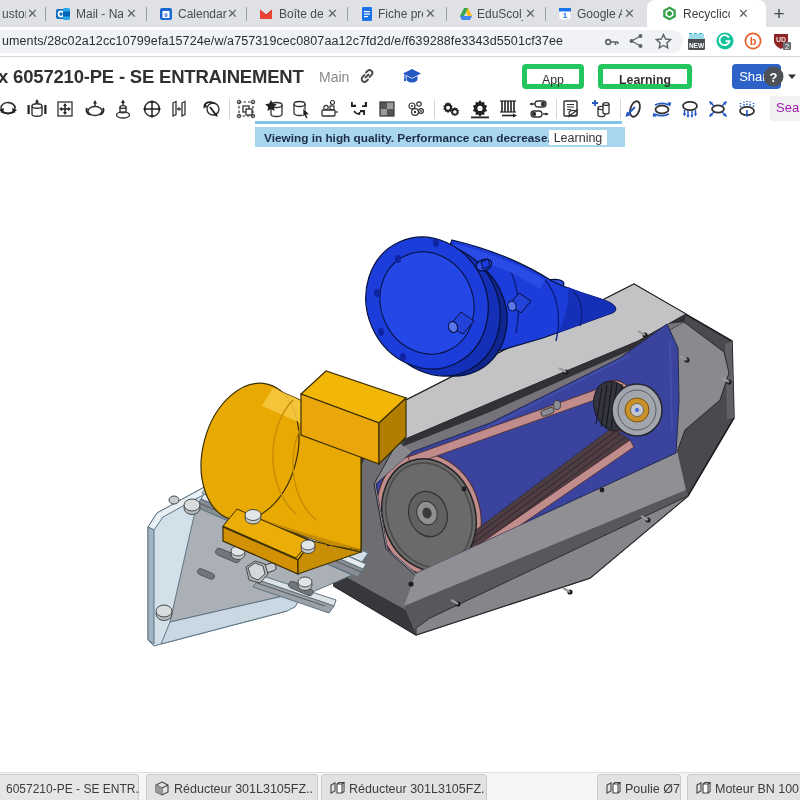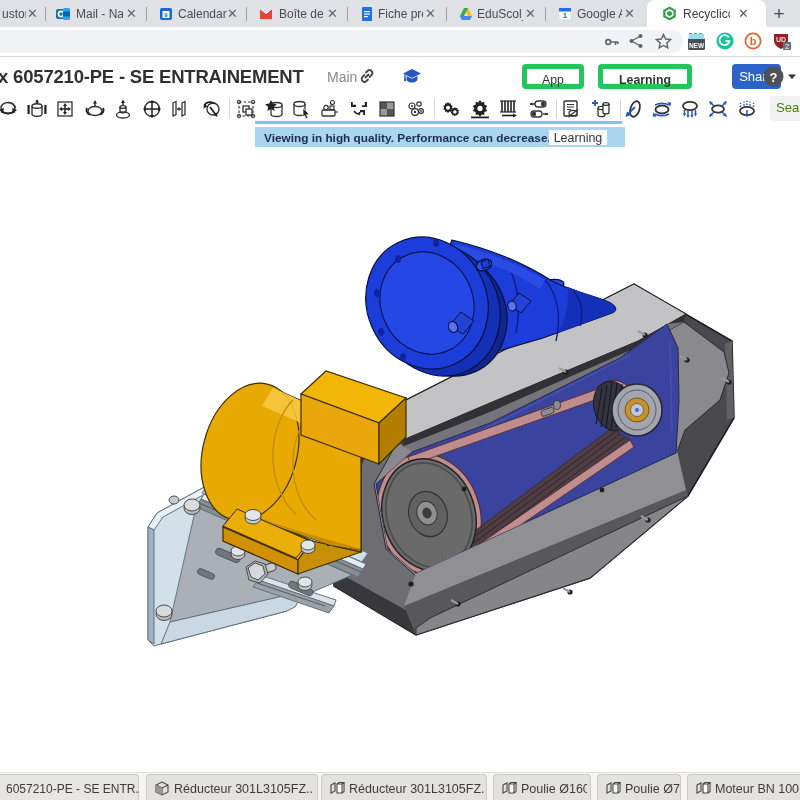--- a/index.html
+++ b/index.html
@@ -17,31 +17,31 @@
   #activetab { position:absolute; left:647px; top:0px; width:119px; height:27px; background:#fff; border-radius:8px 8px 0 0; }
 
   
   #urlbar { position:absolute; left:0; top:27px; width:800px; height:29px; background:#fff; }
   #omni { position:absolute; left:-20px; top:3px; width:703px; height:23px; background:#F0F2F5; border-radius:12px; }
   #urltext { position:absolute; left:2px; top:7px; font-size:12.5px; color:#2a2d31; letter-spacing:0.1px; white-space:nowrap; }
 
   
   #osheader { position:absolute; left:0; top:56px; width:800px; height:38px; background:#fff; border-top:1px solid #D8D8D8; }
   #ostitle { position:absolute; left:-12px; top:9px; font-size:18.5px; font-weight:bold; color:#303030; letter-spacing:-0.2px; white-space:nowrap; }
-  #osmain { position:absolute; left:319px; top:12px; font-size:14px; color:#8a8a8a;margin-left:8px; }
+  #osmain { position:absolute; left:319px; top:12px; font-size:14px; color:#8a8a8a; }
   .hbtn { position:absolute; top:7px; height:25px; border:5px solid #22c55e; border-radius:4px; background:#fff;
      font-size:12.3px; color:#333; text-align:center; line-height:23px; }
   #sharebtn { position:absolute; left:710px; top:7px; width:49px; height:25px; background:#2D63C8; border-radius:4px;
      color:#fff; font-size:13px; text-align:center; line-height:25px;margin-left:22px; }
 
   
   #toolbar { position:absolute; left:0; top:94px; width:800px; height:30px; background:#fff; }
   .ticon { position:absolute; top:4px; width:22px; height:22px; }
   .vsep { position:absolute; top:5px; width:1px; height:20px; background:#D5D5D5; }
-  #searchbox { position:absolute; left:770px; top:2px; width:30px; height:25px; background:#F1F1F1; border-radius:3px 0 0 3px; font-size:13px; color:#4d7c0f; padding:4px 0 0 6px; }
+  #searchbox { position:absolute; left:770px; top:2px; width:30px; height:25px; background:#F1F1F1; border-radius:3px 0 0 3px; font-size:13px; color:#a21caf; padding:4px 0 0 6px; }
   #progress { position:absolute; left:255px; top:121px; width:367px; height:3px; background:#7FC4E8; }
 
   
   #ribbon { position:absolute; left:255px; top:127px; width:370px; height:20px; background:#A9D6EF; }
   #ribbon .txt { position:absolute; left:9px; top:4px; font-size:11.8px; color:#1d2c45; font-weight:bold; }
   #disable { position:absolute; left:294px; top:2.5px; width:58px; height:15px; background:#fff; font-size:12.5px; color:#333; text-align:center; line-height:16px; }
 
   
   #botbar { position:absolute; left:0; top:772px; width:800px; height:28px; background:#F6F5F3; border-top:1px solid #E0E0E0; }
   .btab { position:absolute; top:1px; height:27px; background:#E3E2E0; border:1px solid #CBCBC9; border-bottom:none; border-radius:4px 4px 0 0;
@@ -299,20 +299,21 @@
         <path d="M7.5 3 L11.5 5.2 L11.5 9.8 L7.5 12 L3.5 9.8 L3.5 5.2 Z" fill="#fff"></path>
         <path d="M7.5 4.8 L9.9 6.2 L9.9 8.8 L7.5 10.2 L5.1 8.8 L5.1 6.2 Z" fill="#34A04A"></path>
       </svg>
     <div class="ttl" style="left:36px;top:7px;width:47px;position:absolute;font-size:12px;color:#3C4043;white-space:nowrap;overflow:hidden;">Recyclicc</div>
     <span class="tx" style="left:90px;position:absolute;">✕</span>
   </div>
   <div class="abs" style="left:769px;top:4px;width:20px;height:20px;color:#45494D;font-size:19px;line-height:20px;text-align:center;font-weight:300;">+</div>
 
   <div id="urlbar">
     <div id="omni"></div>
+    <div id="urltext">uments/28c02a12cc10799efa15724e/w/a757319cec0807aa12c7fd2d/e/f639288fe3343d5501cf37ee</div>
 
     <svg class="abs" style="left:604px;top:7px" width="16" height="16" viewBox="0 0 16 16">
         <g fill="none" stroke="#5F6368" stroke-width="1.6">
           <circle cx="4.2" cy="8" r="2.4"></circle>
           <path d="M6.6 8 L14 8 M11.5 8 L11.5 11 M13.8 8 L13.8 10"></path>
         </g>
       </svg>
 
     <svg class="abs" style="left:628px;top:6px" width="16" height="16" viewBox="0 0 16 16">
         <g fill="#5F6368">
@@ -609,27 +610,20 @@
         </svg>
         <div class="lbl" style="left:27px;width:140px;">Réducteur 301L3105FZ...</div>
       </div>
     <div class="btab" style="left:321px;width:166px;">
         <svg class="abs" style="left:7px;top:6px" width="16" height="15" viewBox="0 0 16 15">
           <path d="M2 4 L6 2 L6 10 L2 12 Z" fill="none" stroke="#444" stroke-width="1.1"></path>
           <path d="M8 3 L13 3 L13 12 L8 12 Z M8 3 L10 1.5 L15 1.5 L13 3 M15 1.5 L15 10.5 L13 12" fill="#fff" stroke="#444" stroke-width="1.1"></path>
         </svg>
         <div class="lbl" style="left:27px;width:135px;">Réducteur 301L3105FZ...</div>
       </div>
-    <div class="btab" style="left:493px;width:98px;">
-        <svg class="abs" style="left:7px;top:6px" width="16" height="15" viewBox="0 0 16 15">
-          <path d="M2 4 L6 2 L6 10 L2 12 Z" fill="none" stroke="#444" stroke-width="1.1"></path>
-          <path d="M8 3 L13 3 L13 12 L8 12 Z M8 3 L10 1.5 L15 1.5 L13 3 M15 1.5 L15 10.5 L13 12" fill="#fff" stroke="#444" stroke-width="1.1"></path>
-        </svg>
-        <div class="lbl" style="left:27px;width:66px;">Poulie Ø160</div>
-      </div>
     <div class="btab" style="left:597px;width:84px;">
         <svg class="abs" style="left:7px;top:6px" width="16" height="15" viewBox="0 0 16 15">
           <path d="M2 4 L6 2 L6 10 L2 12 Z" fill="none" stroke="#444" stroke-width="1.1"></path>
           <path d="M8 3 L13 3 L13 12 L8 12 Z M8 3 L10 1.5 L15 1.5 L13 3 M15 1.5 L15 10.5 L13 12" fill="#fff" stroke="#444" stroke-width="1.1"></path>
         </svg>
         <div class="lbl" style="left:27px;width:55px;">Poulie Ø75</div>
       </div>
     <div class="btab" style="left:687px;width:125px;">
         <svg class="abs" style="left:7px;top:6px" width="16" height="15" viewBox="0 0 16 15">
           <path d="M2 4 L6 2 L6 10 L2 12 Z" fill="none" stroke="#444" stroke-width="1.1"></path>

